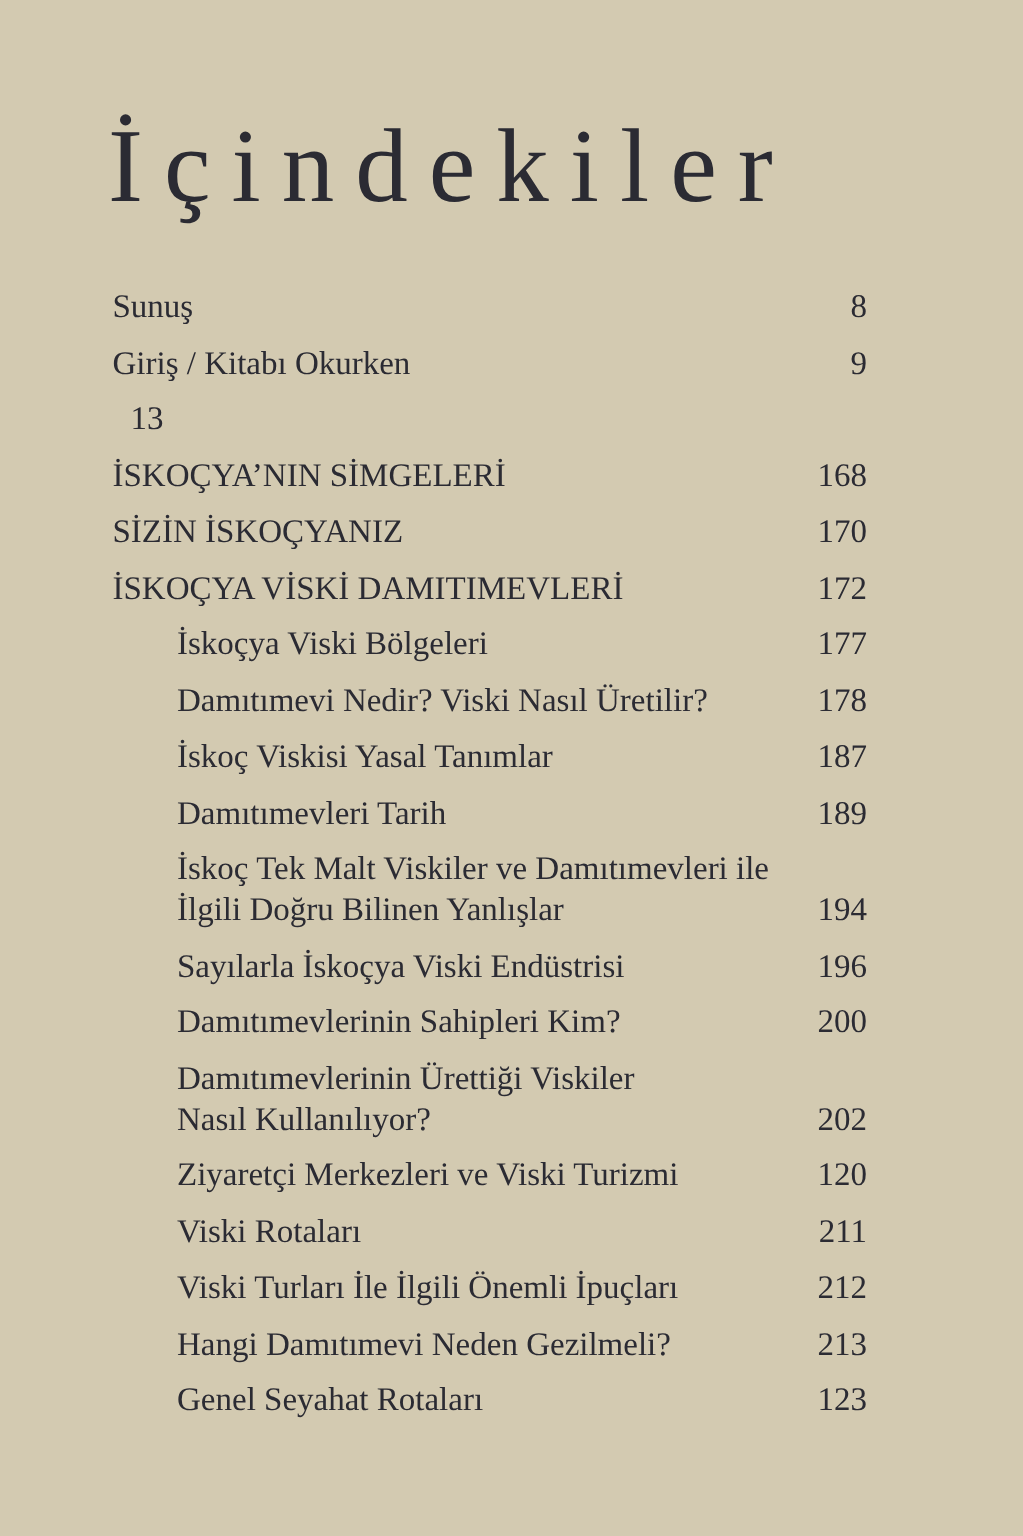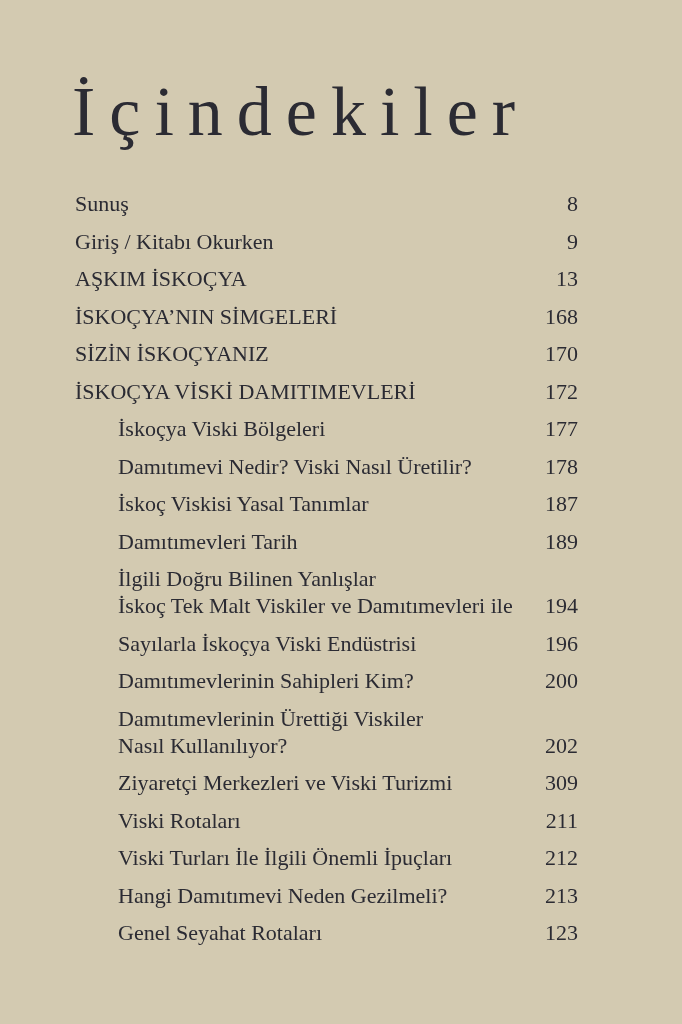--- a/index.html
+++ b/index.html
@@ -78,23 +78,20 @@
   </li>
 
   <li class="toc-row level-0">
     <span class="entry-label">
           <span class="line">Giriş / Kitabı Okurken</span>
         </span>
     <span class="entry-page">9</span>
   </li>
 
   <li class="toc-row level-0">
-    <span class="entry-label">
-          <span class="line">AŞKIM İSKOÇYA</span>
-        </span>
     <span class="entry-page">13</span>
   </li>
 
   <li class="toc-row level-0">
     <span class="entry-label">
           <span class="line">İSKOÇYA’NIN SİMGELERİ</span>
         </span>
     <span class="entry-page">168</span>
   </li>
 
@@ -135,22 +132,22 @@
 
   <li class="toc-row level-1">
     <span class="entry-label">
           <span class="line">Damıtımevleri Tarih</span>
         </span>
     <span class="entry-page">189</span>
   </li>
 
   <li class="toc-row level-1">
     <span class="entry-label">
+          <span class="line">İskoç Tek Malt Viskiler ve Damıtımevleri ile</span>
           <span class="line">İlgili Doğru Bilinen Yanlışlar</span>
-          <span class="line">İskoç Tek Malt Viskiler ve Damıtımevleri ile</span>
         </span>
     <span class="entry-page">194</span>
   </li>
 
   <li class="toc-row level-1">
     <span class="entry-label">
           <span class="line">Sayılarla İskoçya Viski Endüstrisi</span>
         </span>
     <span class="entry-page">196</span>
   </li>
@@ -167,21 +164,21 @@
           <span class="line">Damıtımevlerinin Ürettiği Viskiler</span>
           <span class="line">Nasıl Kullanılıyor?</span>
         </span>
     <span class="entry-page">202</span>
   </li>
 
   <li class="toc-row level-1">
     <span class="entry-label">
           <span class="line">Ziyaretçi Merkezleri ve Viski Turizmi</span>
         </span>
-    <span class="entry-page">309</span>
+    <span class="entry-page">120</span>
   </li>
 
   <li class="toc-row level-1">
     <span class="entry-label">
           <span class="line">Viski Rotaları</span>
         </span>
     <span class="entry-page">211</span>
   </li>
 
   <li class="toc-row level-1">

